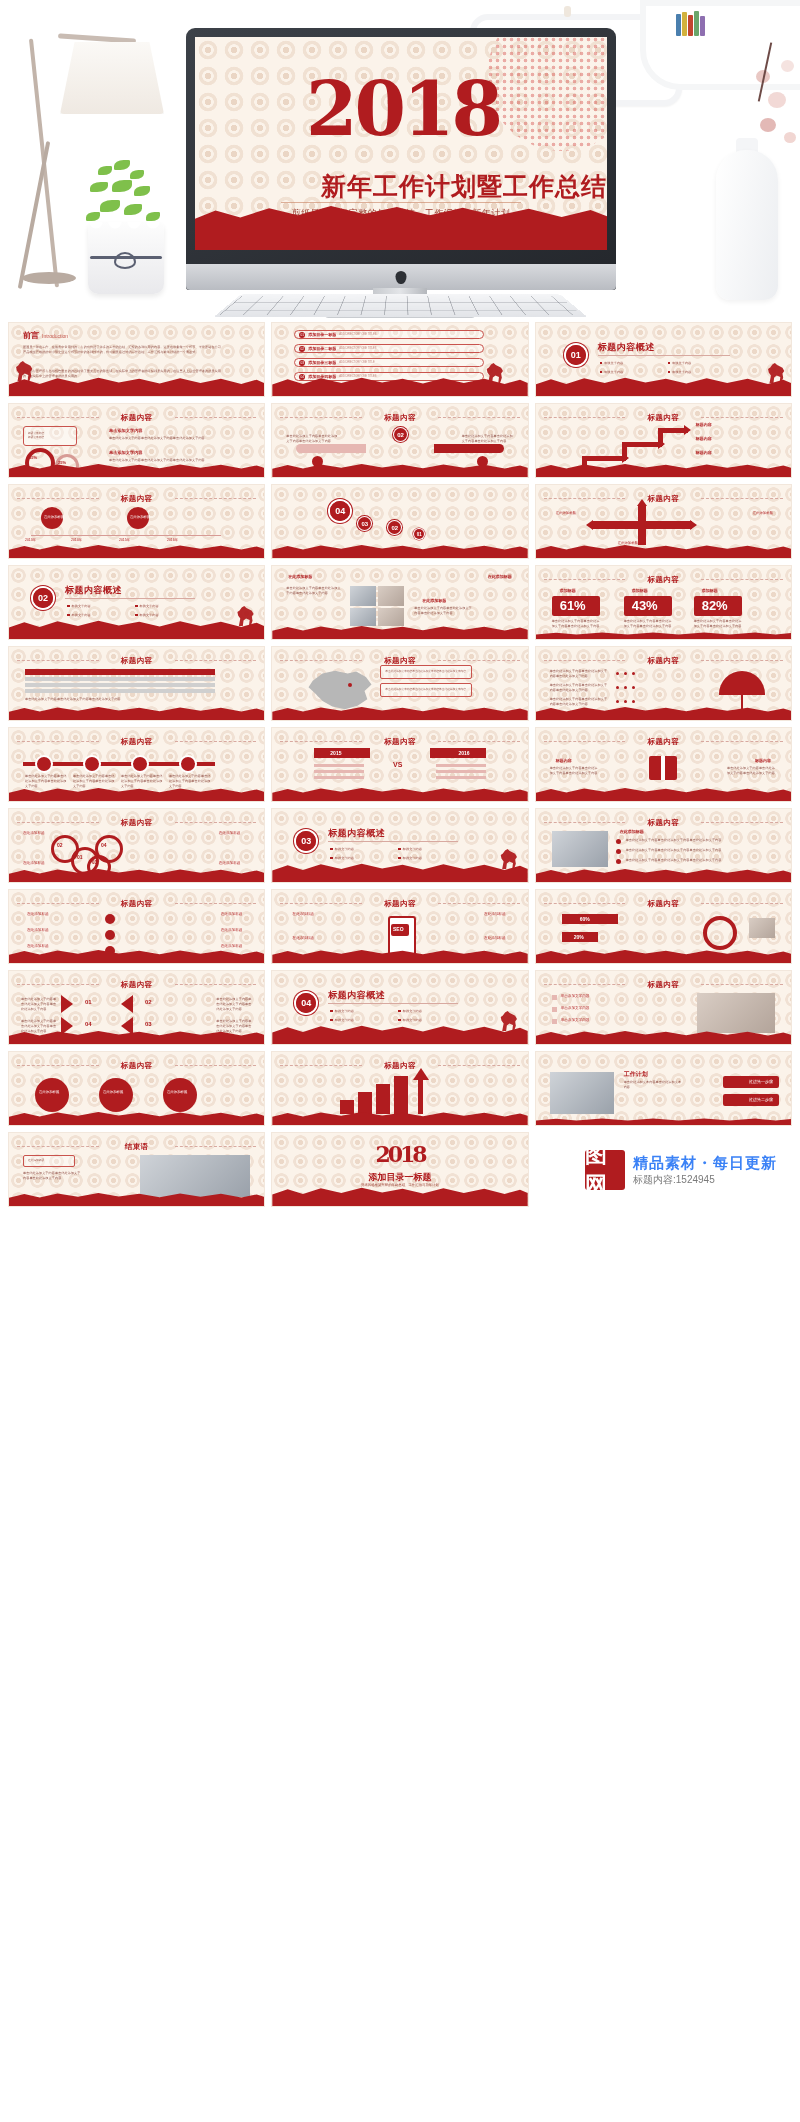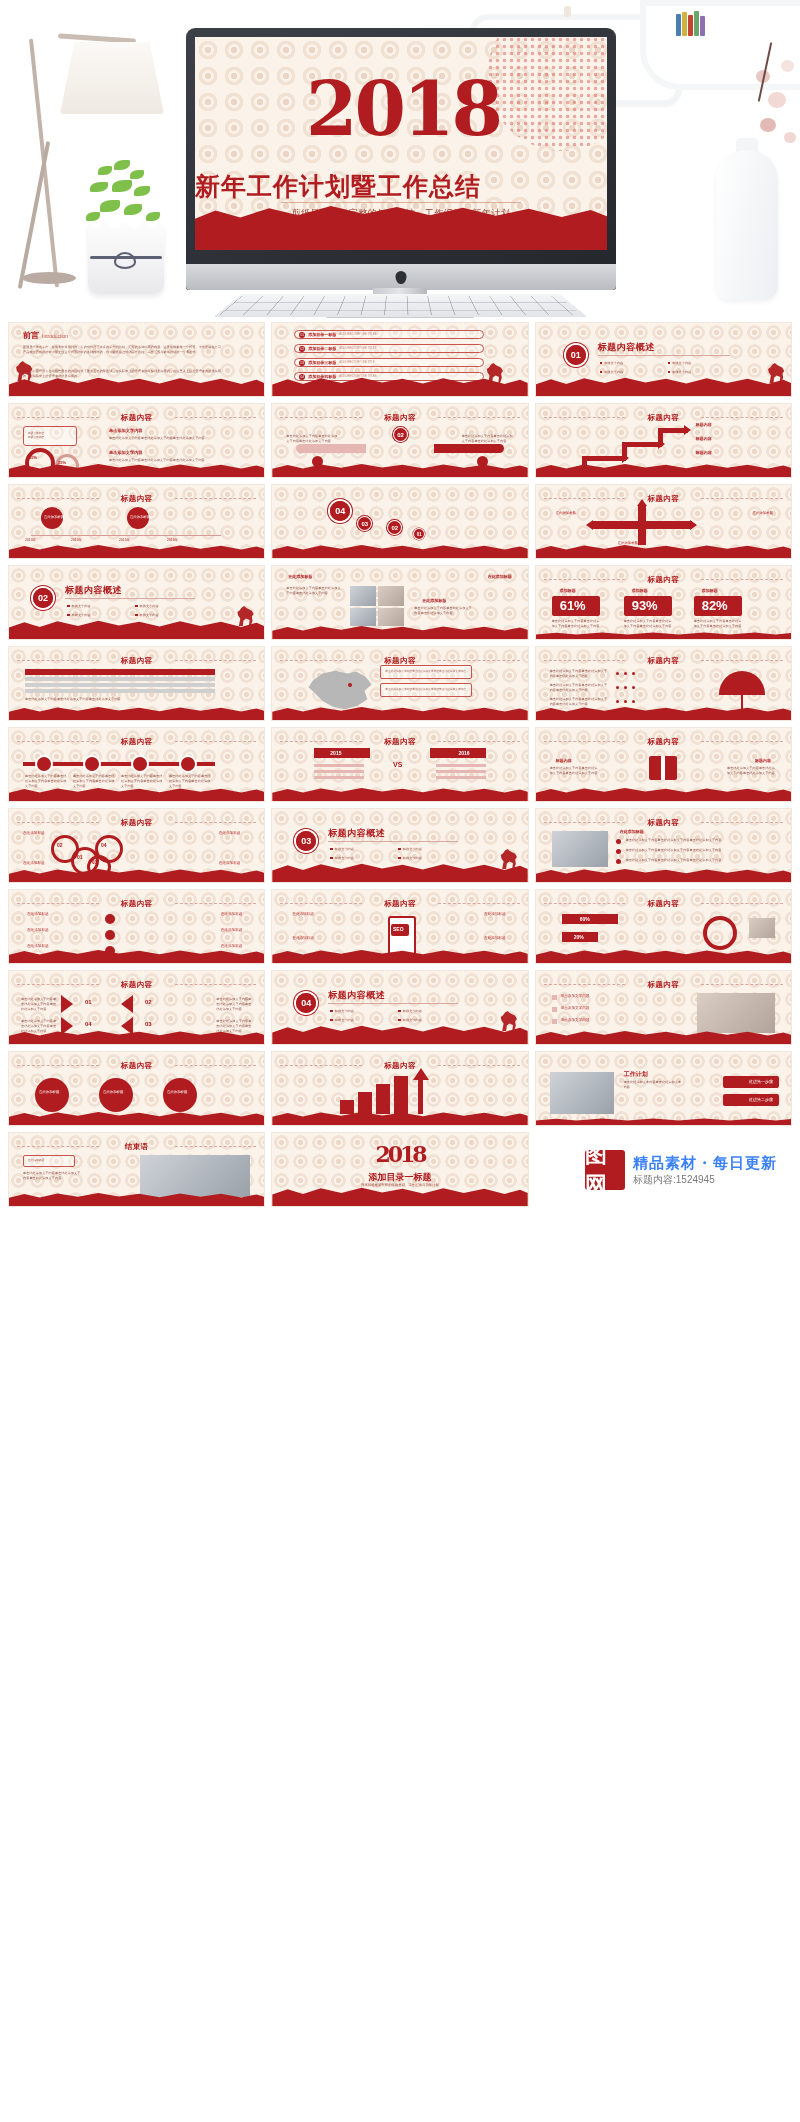--- a/index.html
+++ b/index.html
@@ -39,21 +39,21 @@
       radial-gradient(circle at 50% 50%, rgba(232,209,190,.85) 0 3px, transparent 3.5px),
       radial-gradient(circle at 50% 50%, transparent 0 5.5px, rgba(232,209,190,.55) 6px 9px, transparent 9.6px);
     background-size:26px 26px;}
   .screen-corner{position:absolute;right:-30px;top:-36px;width:150px;height:150px;border-radius:50%;
     background:
       radial-gradient(circle at 50% 50%, rgba(214,80,76,.55) 0 1.6px, transparent 2.1px);
     background-size:7px 7px;opacity:.8;}
   .logo2018{position:absolute;left:50%;top:22px;transform:translateX(-50%);width:190px;height:105px;}
   .logo-txt{font-family:"DejaVu Serif",serif;font-weight:bold;font-size:74px;color:#b01c1f;
     letter-spacing:-3px;line-height:100px;text-align:center;}
-  .hero-title{position:absolute;left:0;right:0;top:133px;text-align:left;
+  .hero-title{position:absolute;left:0;right:0;top:133px;text-align:right;
     font-size:25px;font-weight:bold;color:#b01c1f;letter-spacing:1px;}
   .hero-rule{position:absolute;left:50%;transform:translateX(-50%);top:165px;width:240px;height:1px;background:#c8805f;opacity:.6;}
   .hero-sub{position:absolute;left:0;right:0;top:170px;text-align:center;font-size:9px;color:#9a3b2e;letter-spacing:.5px;}
   .screen-ink{position:absolute;left:0;right:0;bottom:0;height:58px;background:#b01c1f;
      clip-path:polygon(0 46%,5% 32%,11% 44%,18% 28%,25% 40%,33% 24%,41% 38%,49% 26%,57% 40%,65% 27%,73% 41%,81% 29%,89% 43%,96% 31%,100% 42%,100% 100%,0 100%);}
   .mac-chin{position:absolute;left:0;right:0;bottom:0;height:26px;background:linear-gradient(180deg,#d8dade,#b9bcc2);border-radius:0 0 4px 4px;}
   .apple{position:absolute;left:50%;bottom:6px;transform:translateX(-50%);width:11px;height:13px;background:#2c2f34;
      border-radius:50% 50% 45% 45%/42% 42% 58% 58%;}
   .stand{position:absolute;left:50%;transform:translateX(-50%);top:288px;width:54px;height:26px;background:linear-gradient(90deg,#c7cace,#e3e5e8,#b4b7bc);}
   .stand-foot{position:absolute;left:50%;transform:translateX(-50%);top:311px;width:150px;height:7px;background:#c9ccd0;border-radius:4px;}
@@ -386,21 +386,21 @@
         <div class="s-title-rule l"></div>
           <div class="s-title-rule r"></div>
         <div class="s-title">标题内容</div>
         <div class="tiny" style="position:absolute;left:24px;top:22px;font-size:4px;font-weight:bold;color:#b01c1f;">添加标题</div>
         <div class="tiny" style="position:absolute;left:96px;top:22px;font-size:4px;font-weight:bold;color:#b01c1f;">添加标题</div>
         <div class="tiny" style="position:absolute;left:166px;top:22px;font-size:4px;font-weight:bold;color:#b01c1f;">添加标题</div>
         <div class="bar" style="left:16px;top:30px;width:48px;height:20px;border-radius:2px;"></div>
         <div class="bar" style="left:88px;top:30px;width:48px;height:20px;border-radius:2px;"></div>
         <div class="bar" style="left:158px;top:30px;width:48px;height:20px;border-radius:2px;"></div>
         <div class="bigpct" style="left:24px;top:32px;">61%</div>
-        <div class="bigpct" style="left:96px;top:32px;">93%</div>
+        <div class="bigpct" style="left:96px;top:32px;">43%</div>
         <div class="bigpct" style="left:166px;top:32px;">82%</div>
         <div class="para" style="left:16px;top:53px;width:48px;">单击此处添加文字内容单击此处添加文字内容单击此处添加文字内容</div>
         <div class="para" style="left:88px;top:53px;width:48px;">单击此处添加文字内容单击此处添加文字内容单击此处添加文字内容</div>
         <div class="para" style="left:158px;top:53px;width:48px;">单击此处添加文字内容单击此处添加文字内容单击此处添加文字内容</div>
         <div class="ink flat"></div>
       </div>
     </div>
 
     <div class="row">
       <div class="slide">

